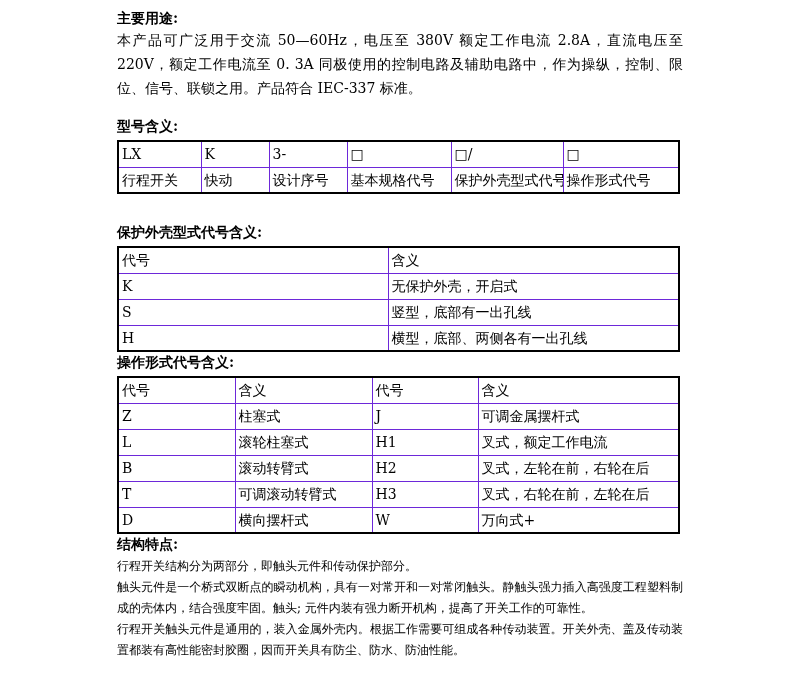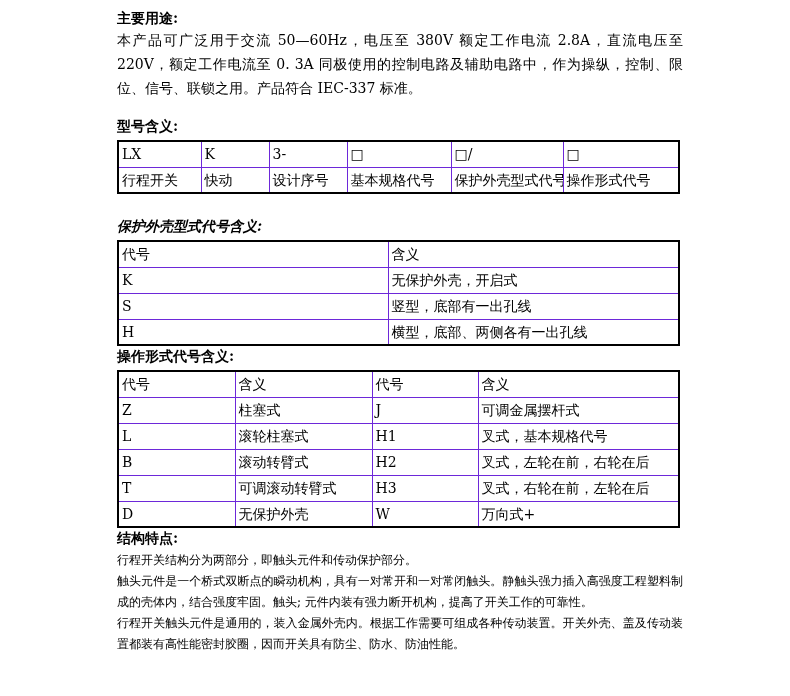--- a/index.html
+++ b/index.html
@@ -19,21 +19,21 @@
     font-size: 14px;
     font-weight: bold;
     line-height: 20px;
   }
   p.body-text {
     font-size: 14px;
     line-height: 24px;
     text-align: justify;
   }
   .mt-model   { margin-top: 16px; }
-  .mt-shell   { margin-top: 22px; font-style: italic; }
+  .mt-shell   { margin-top: 28px; }
   .mt-oper    { }
   .mt-struct  { }
   table.doc-table {
     border-collapse: collapse;
     table-layout: fixed;
     width: 561px;
     margin-top: 4px;
     border: 2px solid #000000;
   }
   table.doc-table td {
@@ -137,37 +137,37 @@
         <tr>
           <td>Z</td>
           <td>柱塞式</td>
           <td>J</td>
           <td>可调金属摆杆式</td>
         </tr>
         <tr>
           <td>L</td>
           <td>滚轮柱塞式</td>
           <td>H1</td>
-          <td>叉式，基本规格代号</td>
+          <td>叉式，额定工作电流</td>
         </tr>
         <tr>
           <td>B</td>
           <td>滚动转臂式</td>
           <td>H2</td>
           <td>叉式，左轮在前，右轮在后</td>
         </tr>
         <tr>
           <td>T</td>
           <td>可调滚动转臂式</td>
           <td>H3</td>
           <td>叉式，右轮在前，左轮在后</td>
         </tr>
         <tr>
           <td>D</td>
-          <td>无保护外壳</td>
+          <td>横向摆杆式</td>
           <td>W</td>
           <td>万向式+</td>
         </tr>
       </tbody>
     </table>
 
     <h3 class="sec-heading mt-struct">结构特点:</h3>
     <p class="struct-line struct-first">行程开关结构分为两部分，即触头元件和传动保护部分。</p>
     <p class="struct-line">触头元件是一个桥式双断点的瞬动机构，具有一对常开和一对常闭触头。静触头强力插入高强度工程塑料制成的壳体内，结合强度牢固。触头; 元件内装有强力断开机构，提高了开关工作的可靠性。</p>
     <p class="struct-line">行程开关触头元件是通用的，装入金属外壳内。根据工作需要可组成各种传动装置。开关外壳、盖及传动装置都装有高性能密封胶圈，因而开关具有防尘、防水、防油性能。</p>

